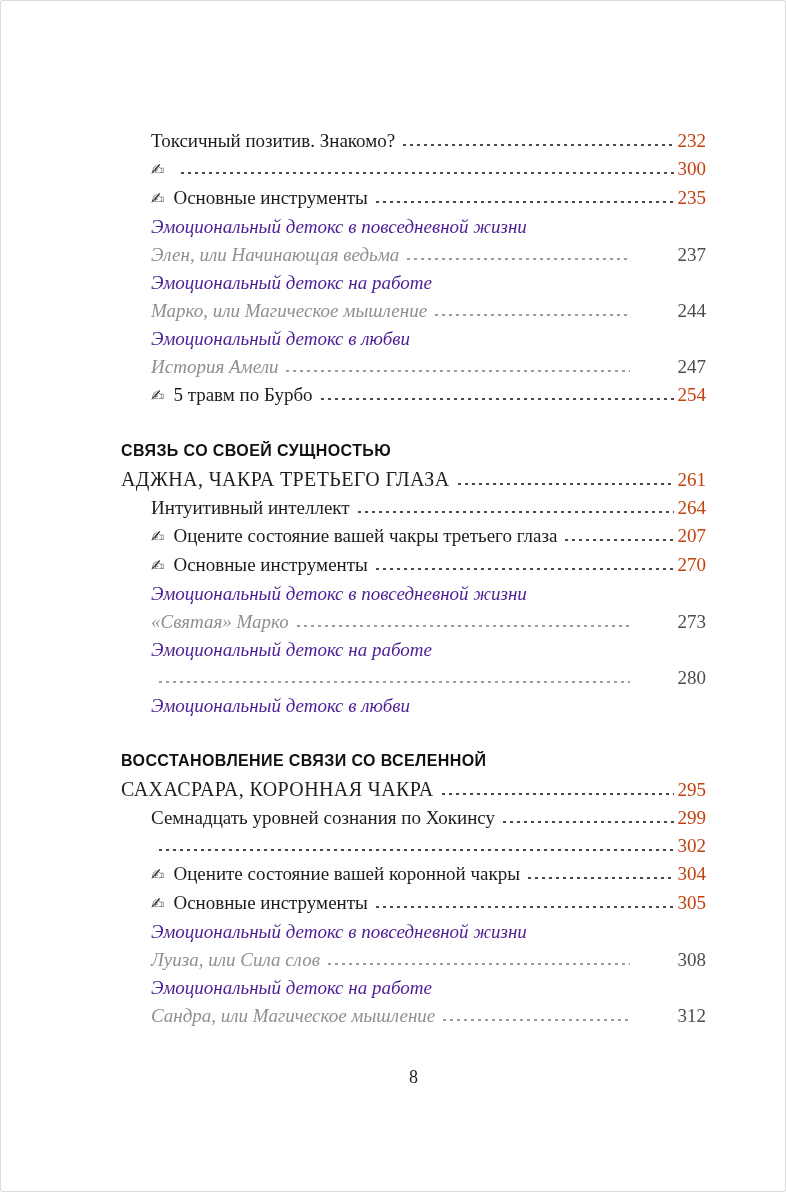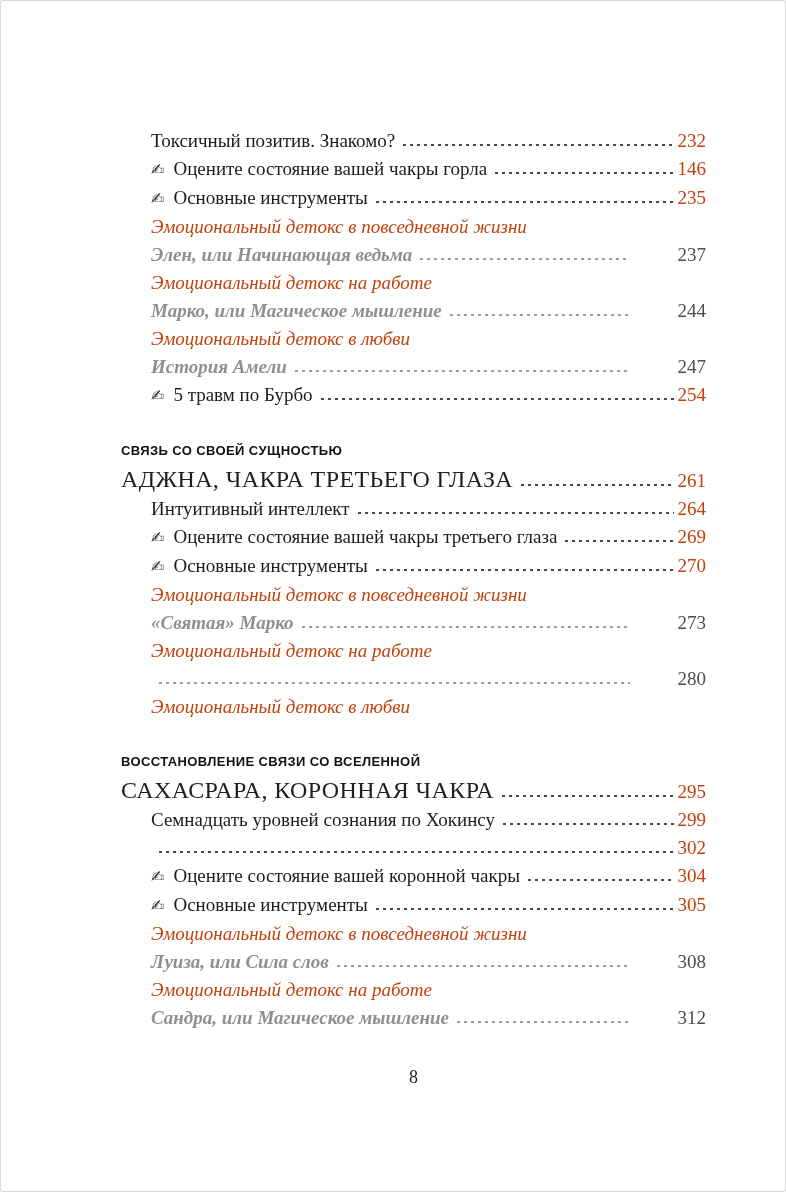--- a/index.html
+++ b/index.html
@@ -11,42 +11,42 @@
     background:#ffffff; border:1px solid #d9dadb; border-radius:2px;
   }
 
   .toc { position:absolute; left:120px; right:79px; top:126px; }
 
   .toc-section { margin-top:0; }
   .toc-section.has-heading { margin-top:27px; }
 
   .section-heading {
     font-family:"Liberation Sans", sans-serif;
-    font-size:13px; line-height:28px; font-weight:700;
+    font-size:16px; line-height:28px; font-weight:700;
     letter-spacing:0.4px; color:#111111;
   }
 
   .row { display:flex; align-items:baseline; font-size:19px; line-height:28px; --dot:#4a4a4a; }
   .row.entry { padding-left:30px; }
 
-  .chapter-row .c-title { font-size:24px; letter-spacing:0.4px; color:#1f1f1f; white-space:nowrap; }
+  .chapter-row .c-title { font-size:20px; letter-spacing:0.4px; color:#1f1f1f; white-space:nowrap; }
 
   .t { white-space:nowrap; }
 
   .dots {
     flex:1; min-width:16px; height:4px; margin:0 4px 0 6px;
     background-image:radial-gradient(circle, var(--dot) 1.2px, rgba(0,0,0,0) 1.5px);
     background-size:7px 4px; background-repeat:repeat-x; background-position:0 100%;
   }
 
   .pg { white-space:nowrap; color:#c2410c; }
 
-  .italic-dark .t { font-style:italic; color:#c2410c; }
+  .italic-dark .t { font-style:italic; color:#4c1d95; }
   .italic-gray { --dot:#9d9d9d; }
-  .italic-gray .t { font-style:italic; color:#8f8f8f;font-weight:bold; }
+  .italic-gray .t { font-style:italic; color:#8f8f8f; }
   .italic-gray .pg { color:#4c4c4c;margin-left:44px; }
 
   .pen {
     margin-right:9px; font-size:16px; color:#2f2f2f;
     font-family:"DejaVu Sans", sans-serif;
   }
 
   .folio {
     position:absolute; left:120px; right:79px; top:1066px;
     text-align:center; font-size:18px; color:#1c1c1c;
@@ -58,23 +58,22 @@
 <div class="page">
   <div class="toc" id="toc-root">
       <section class="toc-section">
         <div class="row entry normal">
           <span class="t">Токсичный позитив. Знакомо?</span>
           <span class="dots"></span>
           <span class="pg">232</span>
         </div>
         <div class="row entry normal">
           <span class="pen">✍</span>
-          <span class="t">Оцените состояние вашей чакры горла</span>
-          <span class="dots"></span>
-          <span class="pg">146</span>
+          <span class="dots"></span>
+          <span class="pg">300</span>
         </div>
         <div class="row entry normal">
           <span class="pen">✍</span>
           <span class="t">Основные инструменты</span>
           <span class="dots"></span>
           <span class="pg">235</span>
         </div>
         <div class="row entry italic-dark">
           <span class="t">Эмоциональный детокс в повседневной жизни</span>
         </div>
@@ -115,21 +114,21 @@
         </div>
         <div class="row entry normal">
           <span class="t">Интуитивный интеллект</span>
           <span class="dots"></span>
           <span class="pg">264</span>
         </div>
         <div class="row entry normal">
           <span class="pen">✍</span>
           <span class="t">Оцените состояние вашей чакры третьего глаза</span>
           <span class="dots"></span>
-          <span class="pg">269</span>
+          <span class="pg">207</span>
         </div>
         <div class="row entry normal">
           <span class="pen">✍</span>
           <span class="t">Основные инструменты</span>
           <span class="dots"></span>
           <span class="pg">270</span>
         </div>
         <div class="row entry italic-dark">
           <span class="t">Эмоциональный детокс в повседневной жизни</span>
         </div>

